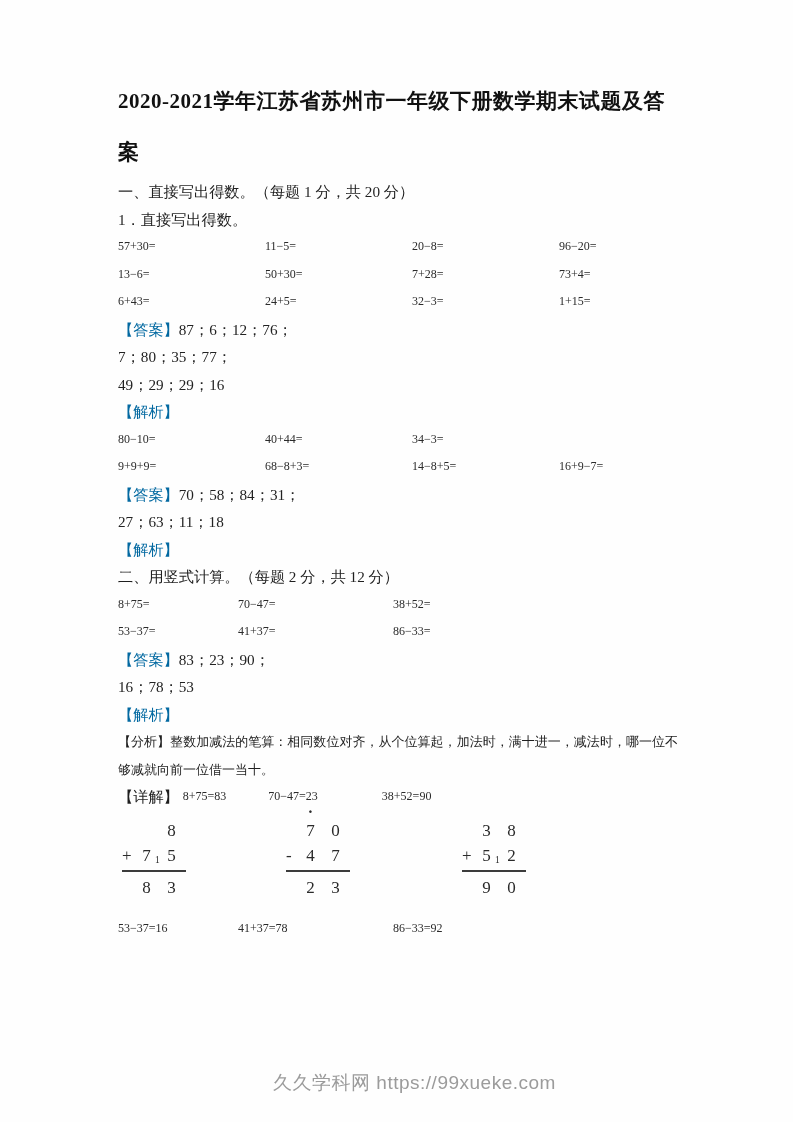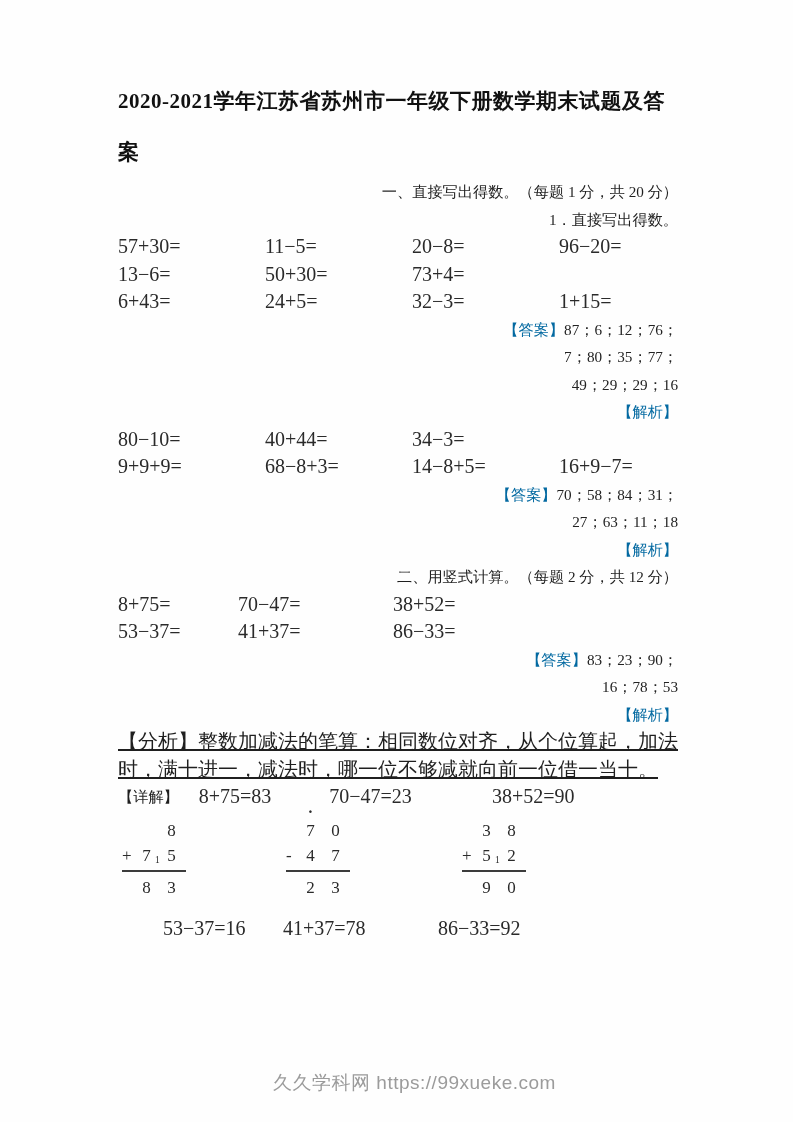--- a/index.html
+++ b/index.html
@@ -24,47 +24,44 @@
     font-weight:bold;
     line-height:51px;
     color:#111;
     letter-spacing:0.5px;
   }
   .line{
     line-height:27.5px;
     font-size:15.2px;
     margin:0;
     white-space:nowrap;
-    text-align:right;
-  }
-  .eq{font-size:20px;color:#2a2a2a;}
+  }
+  .eq{font-size:12px;color:#2a2a2a;}
   .eqrow4{
     display:grid;
     grid-template-columns:147px 147px 147px auto;
     line-height:27.5px;
   }
   .eqrow3{
     display:grid;
     grid-template-columns:120px 155px auto;
     line-height:27.5px;
   }
   .blue{color:#0369a1;}
   .nums{font-size:15.2px;color:#222;}
   .wrapline{
     line-height:27.5px;
-    font-size:20px;
+    font-size:13px;
     margin:0;
     text-align:justify;
-    text-decoration:underline;
   }
   .detailrow{
     display:flex;
     line-height:27.5px;
     font-size:15.2px;
-    gap:16px;
   }
   .detailrow .eq1{margin-left:4px;}
   .detailrow .eq2{margin-left:42px;}
   .detailrow .eq3{margin-left:64px;}
   .vcalc-row{
     display:flex;
     margin-top:7px;
   }
   .vcalc{width:64px;}
   .vc1{margin-left:4px;}
@@ -92,21 +89,21 @@
     left:0;right:0;
     text-align:center;
     font-size:16px;
     font-weight:bold;
     line-height:10px;
   }
   .vline{
     border-top:2px solid #3c3c3c;
     margin:2px 0 3px 0;
   }
-  .final-row{margin-top:15px;margin-left:45px;}
+  .final-row{margin-top:15px;}
   .footer{
     position:absolute;
     left:0;right:0;
     bottom:26px;
     text-align:center;
     font-family:"Liberation Sans","DejaVu Sans",sans-serif;
     font-size:19px;
     color:#9b9b9b;
     letter-spacing:0.5px;
   }
@@ -125,20 +122,21 @@
 
     <div class="eqrow4">
       <span class="eq">57+30=</span>
       <span class="eq">11−5=</span>
       <span class="eq">20−8=</span>
       <span class="eq">96−20=</span>
     </div>
     <div class="eqrow4">
       <span class="eq">13−6=</span>
       <span class="eq">50+30=</span>
+      <span class="eq">7+28=</span>
       <span class="eq">73+4=</span>
     </div>
     <div class="eqrow4">
       <span class="eq">6+43=</span>
       <span class="eq">24+5=</span>
       <span class="eq">32−3=</span>
       <span class="eq">1+15=</span>
     </div>
 
     <p class="line"><span class="blue">【答案】</span><span class="nums">87；6；12；76；</span></p>

